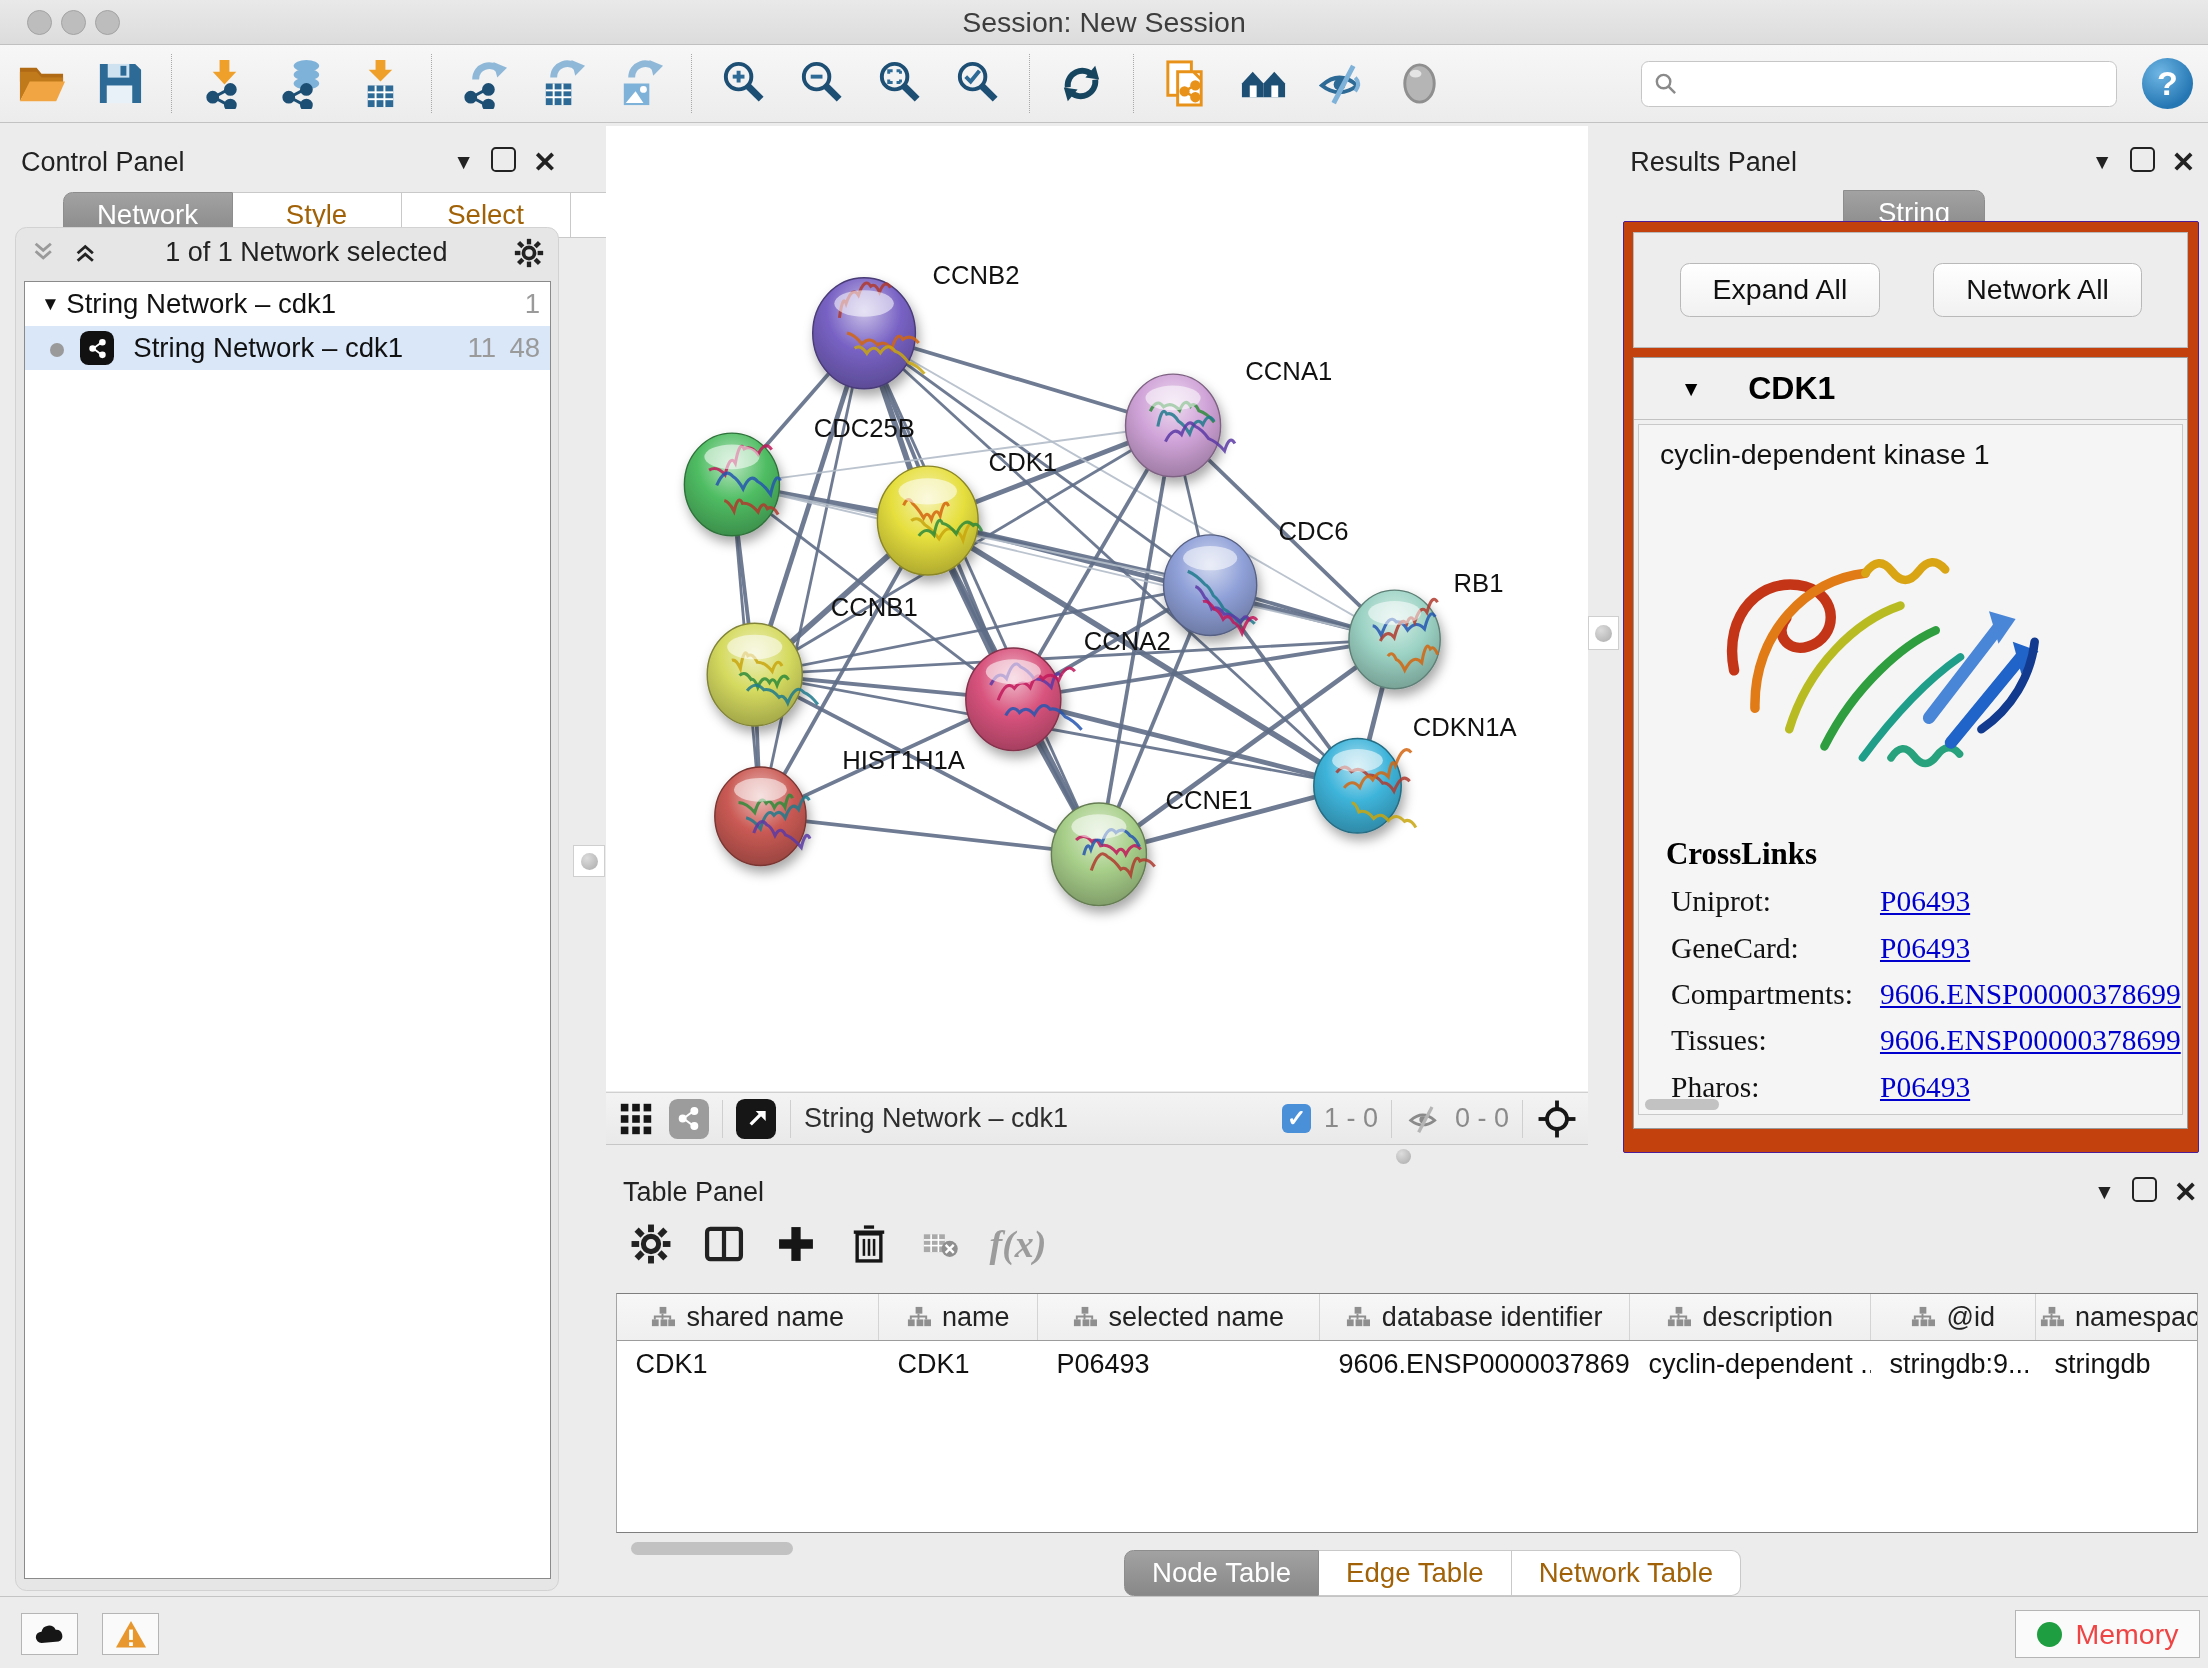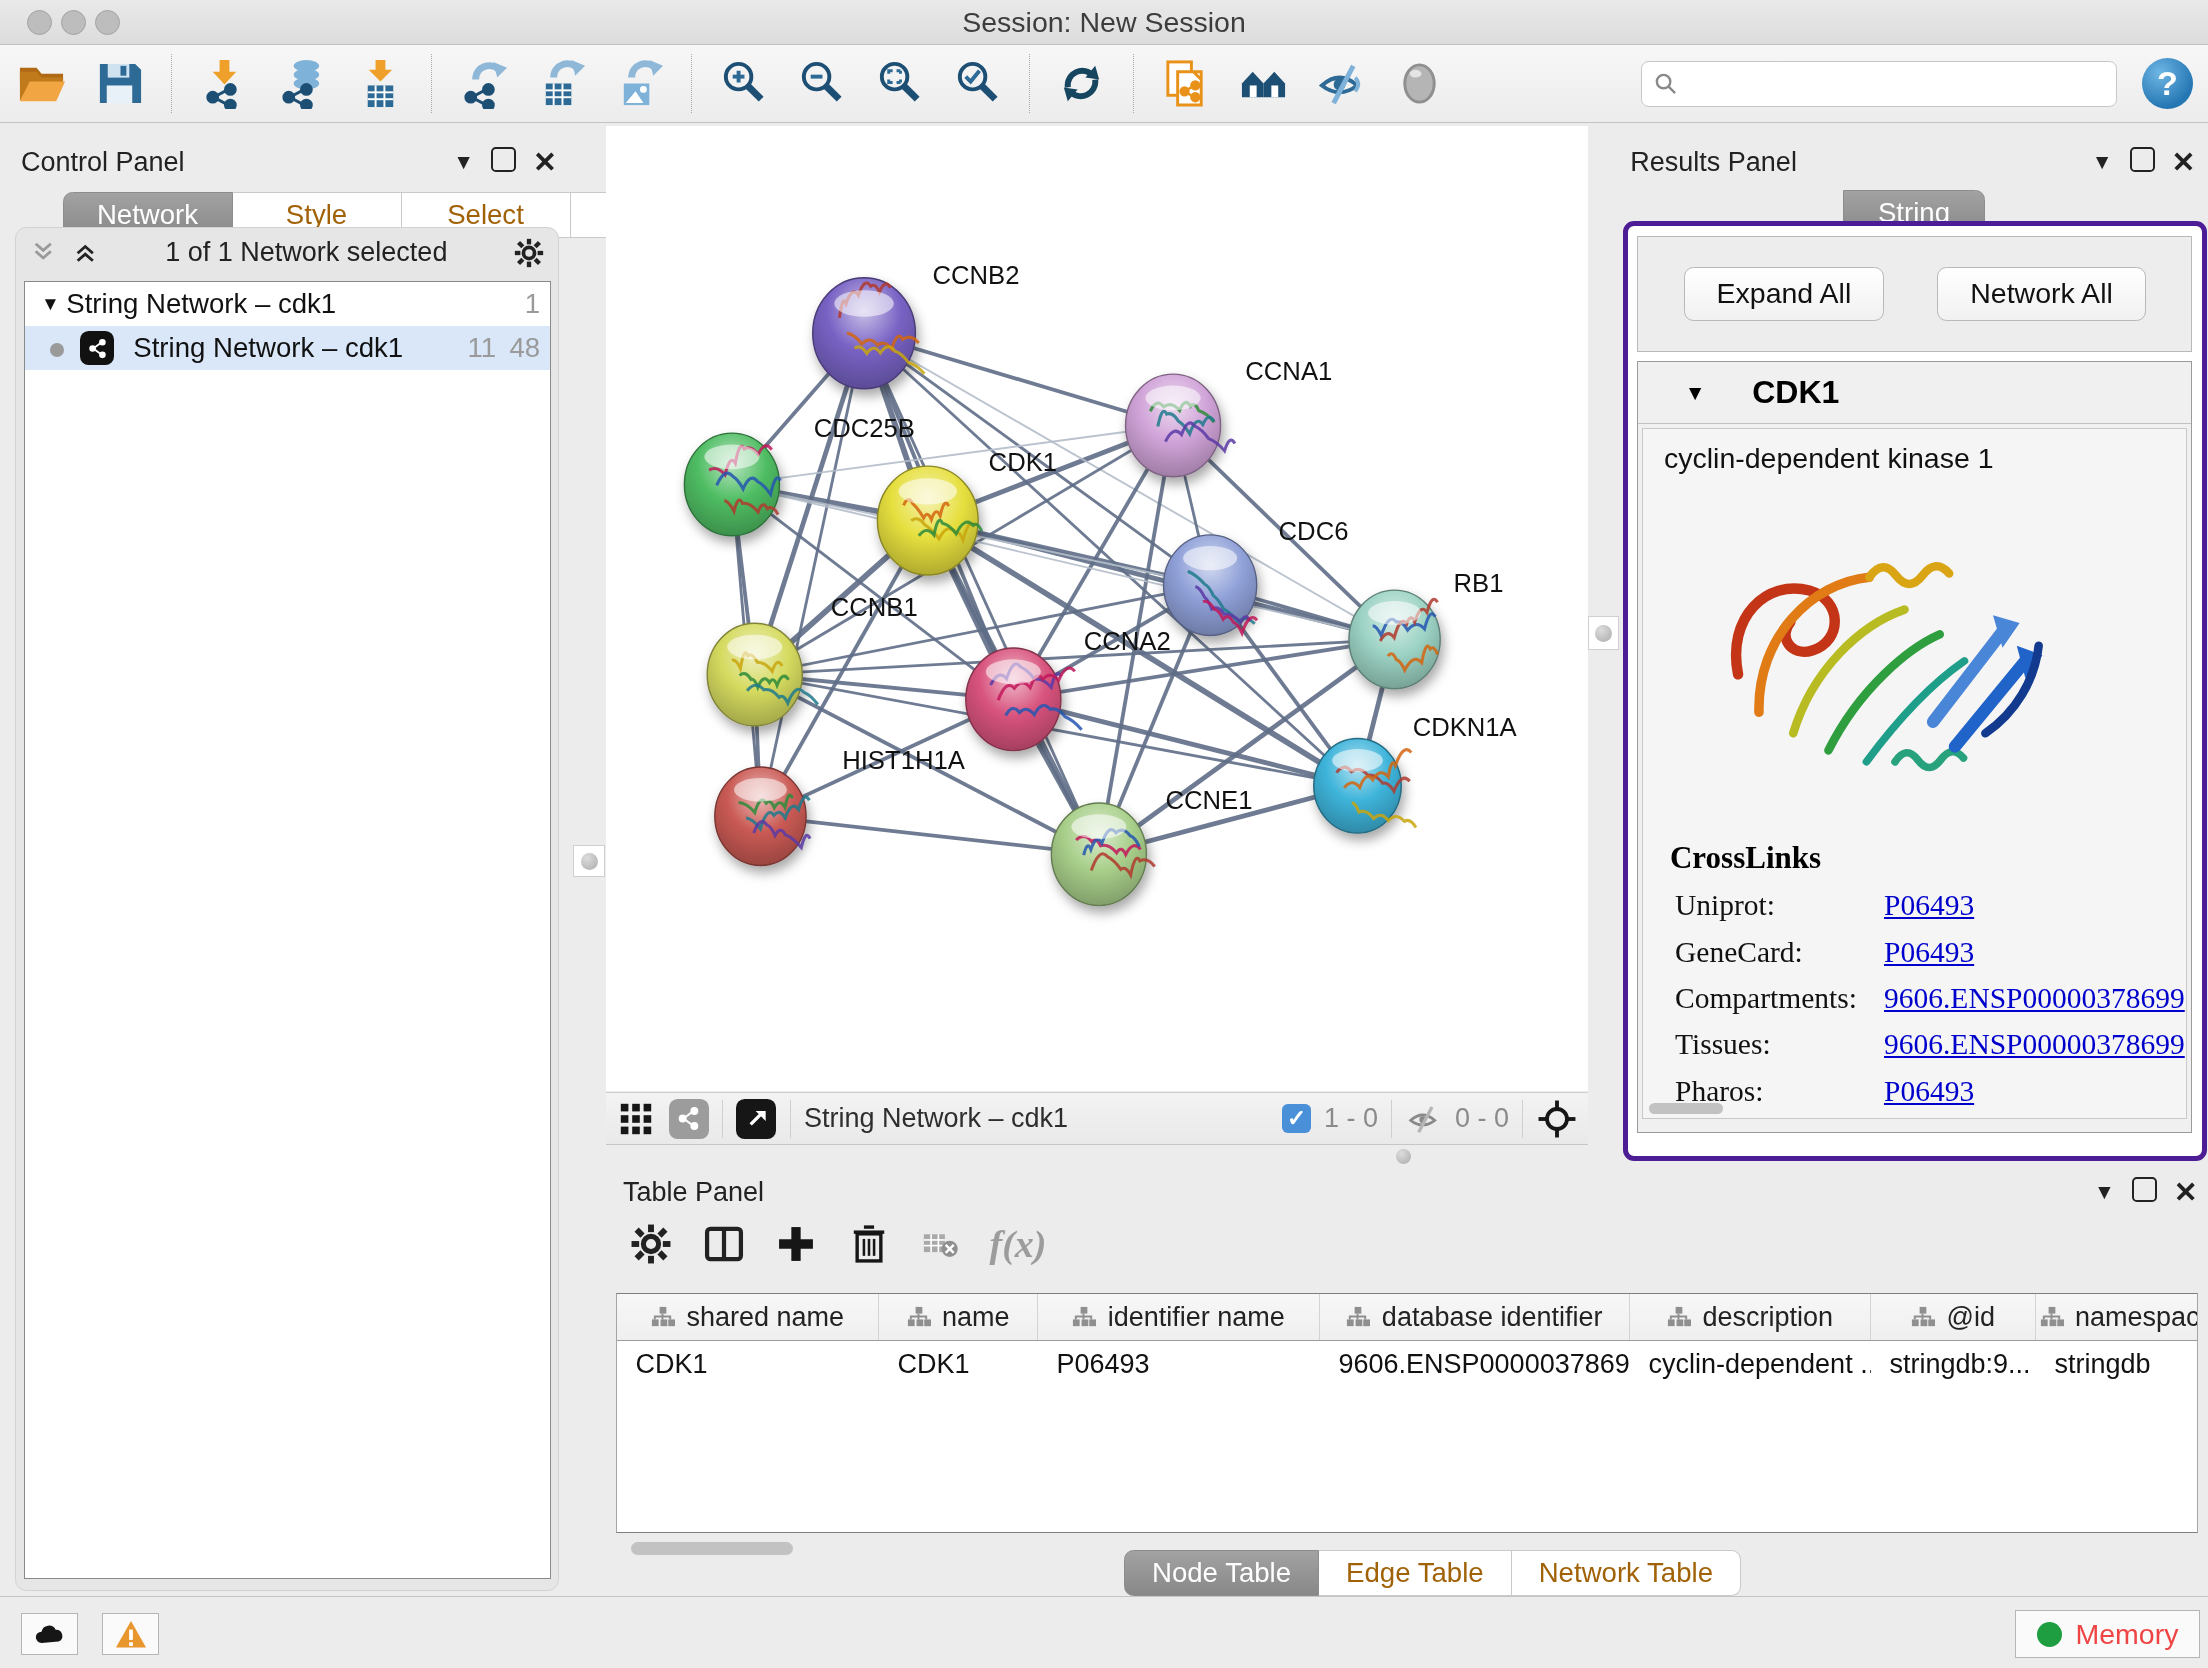--- a/index.html
+++ b/index.html
@@ -41,21 +41,21 @@
   
   .netcanvas{left:606px;top:126px;width:982px;height:965px;background:#fff;}
   .nettools{left:606px;top:1092px;width:982px;height:53px;background:linear-gradient(#f3f3f3,#e9e9e9);border-top:1px solid #d0d0d0;border-bottom:1px solid #c6c6c6;display:flex;align-items:center;padding:0 11.4px;box-sizing:border-box;gap:13.3px;font-size:27px;color:#8a8a8a;}
   .blackbtn{width:40px;height:40px;border-radius:8.6px;background:#161616;display:flex;align-items:center;justify-content:center;}
   .graybtn{width:40px;height:40px;border-radius:8.6px;background:#9c9c9c;display:flex;align-items:center;justify-content:center;}
   .vsep{width:0;height:38px;border-left:1px solid #cfcfcf;}
   .nettitle{font-size:27px;color:#2e2e2e;flex:1;}
   .chkbox{width:28.5px;height:28.5px;border-radius:5.7px;background:#4a90d9;display:flex;align-items:center;justify-content:center;color:#fff;font-size:23px;font-weight:bold;}
   
   .rpanel{left:1617px;top:126px;width:586px;height:1027px;}
-  .rbox{background:#ffffff;border:5px solid #4c1d95;border-radius:11px;}
+  .rbox{background:#c2410c;border:1px solid #4c1d95;border-radius:2px;}
   .btn{background:linear-gradient(#fff,#f1f1f1);border:1px solid #b9b9b9;border-radius:9.5px;font-size:28.5px;color:#111;padding:9.5px 32px;}
   .serif{font-family:"Liberation Serif",serif;}
   .xl-row{display:flex;font-size:29.5px;margin:13.3px 0 0 32px;}
   .xl-label{width:209px;color:#111;}
   .xl-link{color:#0000cc;text-decoration:underline;}
   
   .tpanel{left:606px;top:1158px;width:1603px;height:436px;}
   .tbtoolbar{display:flex;align-items:center;gap:28.5px;padding-left:23px;height:70px;font-weight:bold;}
   .tablebox{background:#fff;border-top:1.9px solid #7e7e7e;border-bottom:1.9px solid #7e7e7e;border-left:1px solid #a5a5a5;border-right:1px solid #a5a5a5;overflow:hidden;}
   .thr{display:flex;background:linear-gradient(#f7f7f7,#efefef);border-bottom:1.9px solid #9c9c9c;height:46px;}
@@ -760,21 +760,21 @@
             <g fill="#8f8f8f">
               <rect x="10" y="2" width="7" height="7"></rect>
               <rect x="2" y="15" width="7" height="7"></rect>
               <rect x="11" y="15" width="7" height="7"></rect>
               <rect x="19" y="15" width="7" height="7"></rect>
             </g>
             <g stroke="#8f8f8f" stroke-width="2" fill="none">
               <path d="M13 9 v3 M5 15 v-3 h16 v3 M13 12 v3"></path>
             </g>
           </svg>
-          <span>identifier name</span>
+          <span>selected name</span>
         </div>
         <div class="th" style="width: 310px;">
           <svg width="25" height="25" viewBox="0 0 26 26">
             <g fill="#8f8f8f">
               <rect x="10" y="2" width="7" height="7"></rect>
               <rect x="2" y="15" width="7" height="7"></rect>
               <rect x="11" y="15" width="7" height="7"></rect>
               <rect x="19" y="15" width="7" height="7"></rect>
             </g>
             <g stroke="#8f8f8f" stroke-width="2" fill="none">

